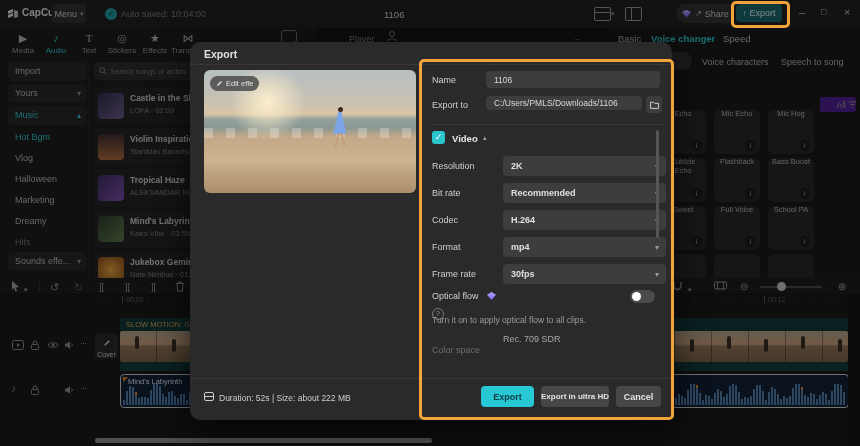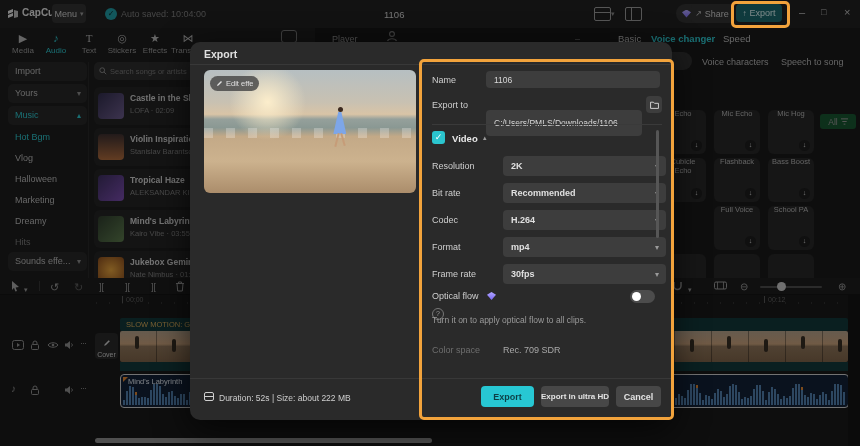--- a/index.html
+++ b/index.html
@@ -181,42 +181,42 @@
       <span class="smeta">Kairo Vibe · 03:55</span>
     </div>
     <div class="songrow" style="top:223px">
       <div class="sthumb" style="background:radial-gradient(circle,#e8a43a,#8a4a1a)"></div>
       <span class="stitle">Jukebox Gemini</span>
       <span class="smeta">Nate Nimbus · 01:00</span>
     </div>
   </div>
 
   <div class="abs" style="left:315px;top:28px;width:295px;height:250px;background:#111">
-    <span class="abs" style="left:17px;top:6px;font-size:9px;color:#8a8a8a">Player</span>
+    <span class="abs" style="left:34px;top:6px;font-size:9px;color:#8a8a8a">Player</span>
     <span class="abs icon" style="left:260px;top:6px;font-size:9px;color:#6f6f6f">–</span>
     <span class="abs icon" style="left:298px;top:6px;font-size:8px;color:#6f6f6f">□</span>
   </div>
   <div class="abs" style="left:281px;top:30px;width:14px;height:11px;border:1px solid #6f6f6f;border-radius:3px"></div>
   <div class="abs" style="left:386px;top:30px">
     <svg width="12" height="12" viewBox="0 0 12 12">
         <circle cx="6" cy="4" r="2.4" fill="none" stroke="#6f6f6f" stroke-width="1.1"></circle>
         <path d="M1.5 11c1-3 8-3 9 0" fill="none" stroke="#6f6f6f" stroke-width="1.1"></path>
       </svg>
   </div>
 
   <div id="voice-panel" class="abs">
     <span class="vtab" style="left:8px">Basic</span>
     <span class="vtab active" style="left:41px">Voice changer</span>
     <span class="vtab" style="left:113px">Speed</span>
 
     <div class="abs" style="left:18px;top:24px;width:64px;height:18px;background:#2e2e2e;border-radius:9px"></div>
     <span class="abs" style="left:92px;top:29px;font-size:9px;color:#b5b5b5">Voice characters</span>
     <span class="abs" style="left:171px;top:29px;font-size:9px;color:#b5b5b5">Speech to song</span>
 
-    <div class="abs" style="left:210px;top:86px;width:36px;height:15px;background:#14532d;border-radius:3px;display:flex;align-items:center;justify-content:center">
+    <div class="abs" style="left:210px;top:69px;width:36px;height:15px;background:#4c1d95;border-radius:3px;display:flex;align-items:center;justify-content:flex-end">
       <span style="font-size:8.5px;color:#9a9a9a;margin-right:3px">All</span>
       <span>
         <svg width="7" height="7" viewBox="0 0 8 8">
             <path d="M0 1h8M1.5 4h5M3 7h2" stroke="#9a9a9a" stroke-width="1.1"></path>
           </svg>
       </span>
     </div>
 
     <div class="vtile" style="left:50px;top:82px">
       <span class="gem"></span>
@@ -239,20 +239,25 @@
       <span class="dl">↓</span>
     </div>
     <div class="vtile" style="left:104px;top:130px">
       <span class="gem" style="visibility:hidden"></span>
       <span class="vlabel">Flashback</span>
       <span class="dl">↓</span>
     </div>
     <div class="vtile" style="left:158px;top:130px">
       <span class="gem"></span>
       <span class="vlabel">Bass Boost</span>
+      <span class="dl">↓</span>
+    </div>
+    <div class="vtile" style="left:50px;top:178px">
+      <span class="gem"></span>
+      <span class="vlabel">Sweet</span>
       <span class="dl">↓</span>
     </div>
     <div class="vtile" style="left:104px;top:178px">
       <span class="gem"></span>
       <span class="vlabel">Full Voice</span>
       <span class="dl">↓</span>
     </div>
     <div class="vtile" style="left:158px;top:178px">
       <span class="gem" style="visibility:hidden"></span>
       <span class="vlabel">School PA</span>
@@ -706,21 +711,21 @@
         </svg>
     </span>
     <span class="abs" style="left:29px;top:351px;font-size:8.5px;color:#cfcfcf">Duration: 52s | Size: about 222 MB</span>
 
     <span class="dlabel" style="top:33px">Name</span>
     <div class="dinput" style="left:296px;top:29px;width:158px;height:17px">
       <span>1106</span>
     </div>
 
     <span class="dlabel" style="top:58px">Export to</span>
-    <div class="dinput" style="left:296px;top:68px;width:140px;height:26px">
+    <div class="dinput" style="left:296px;top:54px;width:140px;height:14px">
       <span>C:/Users/PMLS/Downloads/1106</span>
     </div>
     <div class="abs" style="left:456px;top:54px;width:16px;height:17px;background:#3d3d3d;border-radius:4px;display:flex;align-items:center;justify-content:center">
       <svg width="9" height="8" viewBox="0 0 16 14">
           <path d="M1 2h5l2 2h7v9H1z" fill="none" stroke="#ddd" stroke-width="1.6"></path>
         </svg>
     </div>
 
     <div class="abs" style="left:242px;top:82px;width:230px;height:1px;background:#3a3a3a"></div>
 
@@ -758,21 +763,21 @@
     <span class="gem abs" style="left:297px;top:250px"></span>
     <div class="abs" style="left:440px;top:248px;width:25px;height:13px;background:#4c4c4c;border-radius:7px">
       <div style="width:9px;height:9px;border-radius:50%;background:#fff;margin:2px"></div>
     </div>
 
     <div class="abs" style="left:242px;top:266px;width:10px;height:10px;border:1px solid #777;border-radius:50%;
           font-size:7px;color:#9a9a9a;text-align:center;line-height:10px">?</div>
     <span class="abs" style="left:242px;top:273px;width:225px;font-size:8.5px;color:#9a9a9a">Turn it on to apply optical flow to all clips.</span>
 
     <span class="dlabel" style="top:303px;color:#6e6e6e">Color space</span>
-    <span class="abs" style="left:313px;top:303px;font-size:9px;color:#a8a8a8">Rec. 709 SDR</span>
+    <span class="abs" style="left:313px;top:292px;font-size:9px;color:#a8a8a8">Rec. 709 SDR</span>
 
     <div class="abs" style="left:466px;top:88px;width:3px;height:108px;background:#565656;border-radius:2px"></div>
 
     <div class="abs" style="left:0;top:336px;width:482px;height:1px;background:#383838"></div>
     <div class="btn" style="left:291px;width:53px;background:#27c7d3;color:#0d3f46">Export</div>
     <div class="btn" style="left:351px;width:68px;background:#474747;color:#e3e3e3;font-size:8px">Export in ultra HD</div>
     <div class="btn" style="left:426px;width:45px;background:#474747;color:#e3e3e3">Cancel</div>
   </div>
 
   <div class="hl" style="left:731px;top:1px;width:53px;height:21px"></div>

